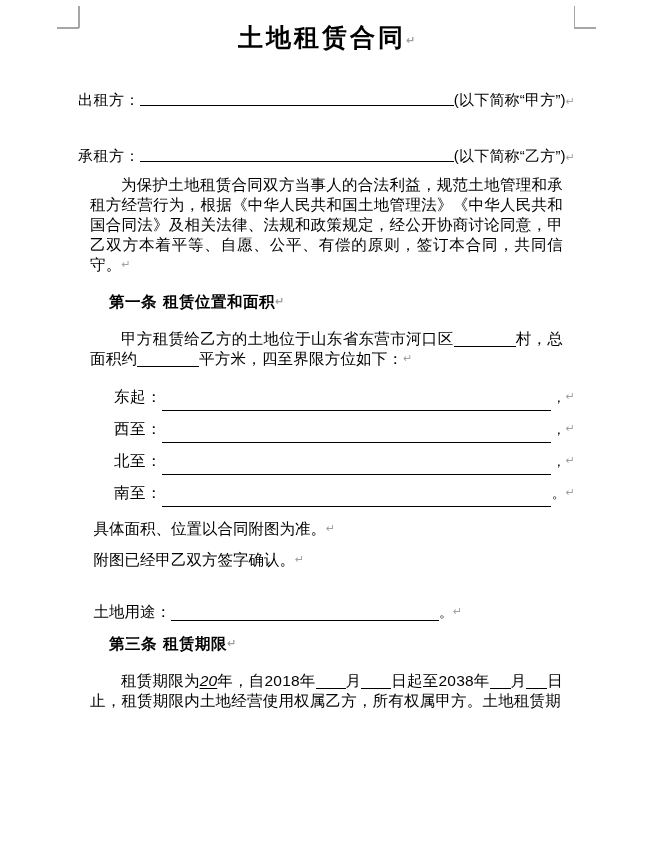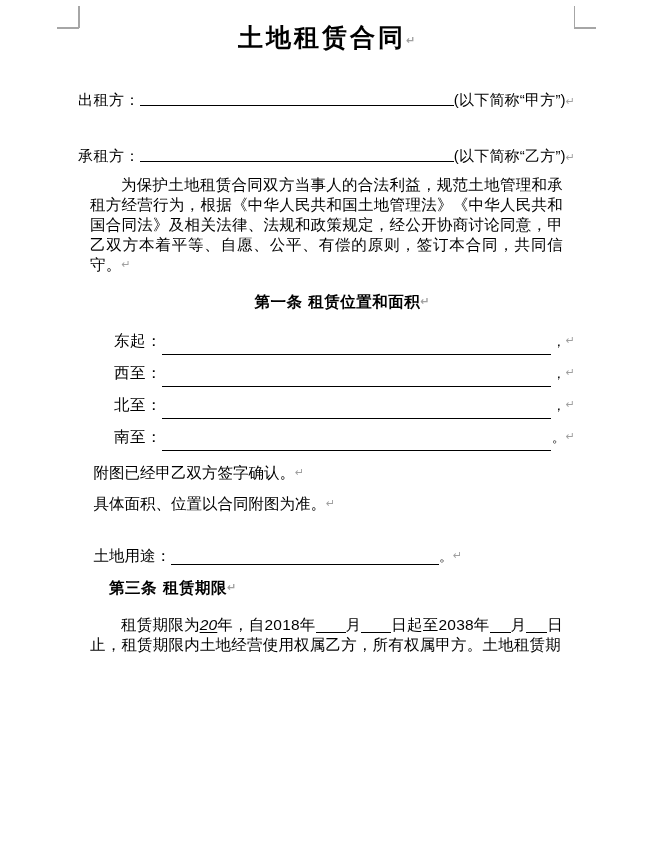--- a/index.html
+++ b/index.html
@@ -101,21 +101,21 @@
 
   h2.section {
     font-family: "DejaVu Sans", "Liberation Sans", sans-serif;
     font-size: 15.5px;
     font-weight: bold;
     margin: 0;
     line-height: 30px;
     text-indent: 2em;
     letter-spacing: 0.5px;
   }
-  .sec1 { margin-top: 26px; text-align: center; }
+  .sec1 { margin-top: 26px; }
   .sec2 { margin-top: 26px; }
   .sec3 { margin-top: 28px; }
 
   .para-loc { margin-top: 22px; }
 
   
   .blank-inline {
     display: inline-block;
     border-bottom: 1.5px solid #000;
     vertical-align: -3px;
@@ -204,20 +204,21 @@
       <span class="label">承租方：</span>
       <span class="fill"></span>
       <span class="suffix">(以下简称“乙方”)</span>
       <span class="pilcrow">↵</span>
     </div>
 
     <p class="body para-intro"><span>为保护土地租赁合同双方当事人的合法利益，规范土地管理和承租方经营行为，根据《中华人民共和国土地管理法》《中华人民共和国合同法》及相关法律、法规和政策规定，经公开协商讨论同意，甲乙双方本着平等、自愿、公平、有偿的原则，签订本合同，共同信守。</span><span class="pilcrow">↵</span></p>
 
     <h2 class="section sec1"><span>第一条 租赁位置和面积</span><span class="pilcrow">↵</span></h2>
 
+    <p class="body para-loc"><span>甲方租赁给乙方的土地位于山东省东营市河口区</span><span class="blank-inline b-village"></span><span>村，总面积约</span><span class="blank-inline b-area"></span><span>平方米，四至界限方位如下：</span><span class="pilcrow">↵</span></p>
 
     <div class="dir-list">
 
       <div class="dir-row">
         <span class="label">东起：</span>
         <span class="fill"></span>
         <span class="punct">，</span>
         <span class="pilcrow">↵</span>
       </div>
 
@@ -238,22 +239,22 @@
       <div class="dir-row">
         <span class="label">南至：</span>
         <span class="fill"></span>
         <span class="punct">。</span>
         <span class="pilcrow">↵</span>
       </div>
 
     </div>
 
     <div class="note-lines">
+      <div class="note-row"><span>具体面积、位置以合同附图为准。</span><span class="pilcrow">↵</span></div>
       <div class="note-row"><span>附图已经甲乙双方签字确认。</span><span class="pilcrow">↵</span></div>
-      <div class="note-row"><span>具体面积、位置以合同附图为准。</span><span class="pilcrow">↵</span></div>
     </div>
 
 
     <div class="field-list">
       <div class="field-row use"><span>土地用途：</span><span class="fill"></span><span class="punct">。</span><span class="pilcrow">↵</span></div>
     </div>
 
     <h2 class="section sec3"><span>第三条 租赁期限</span><span class="pilcrow">↵</span></h2>
 
     <p class="body para-term"><span>租赁期限为</span><span class="u-num">20</span><span>年，自</span><span>2018</span><span>年</span><span class="blank-inline b-month"></span><span>月</span><span class="blank-inline b-day"></span><span>日起至</span><span>2038</span><span>年</span><span class="blank-inline b-month2"></span><span>月</span><span class="blank-inline b-day2"></span><span>日止，租赁期限内土地经营使用权属乙方，所有权属甲方。土地租赁期</span></p>

